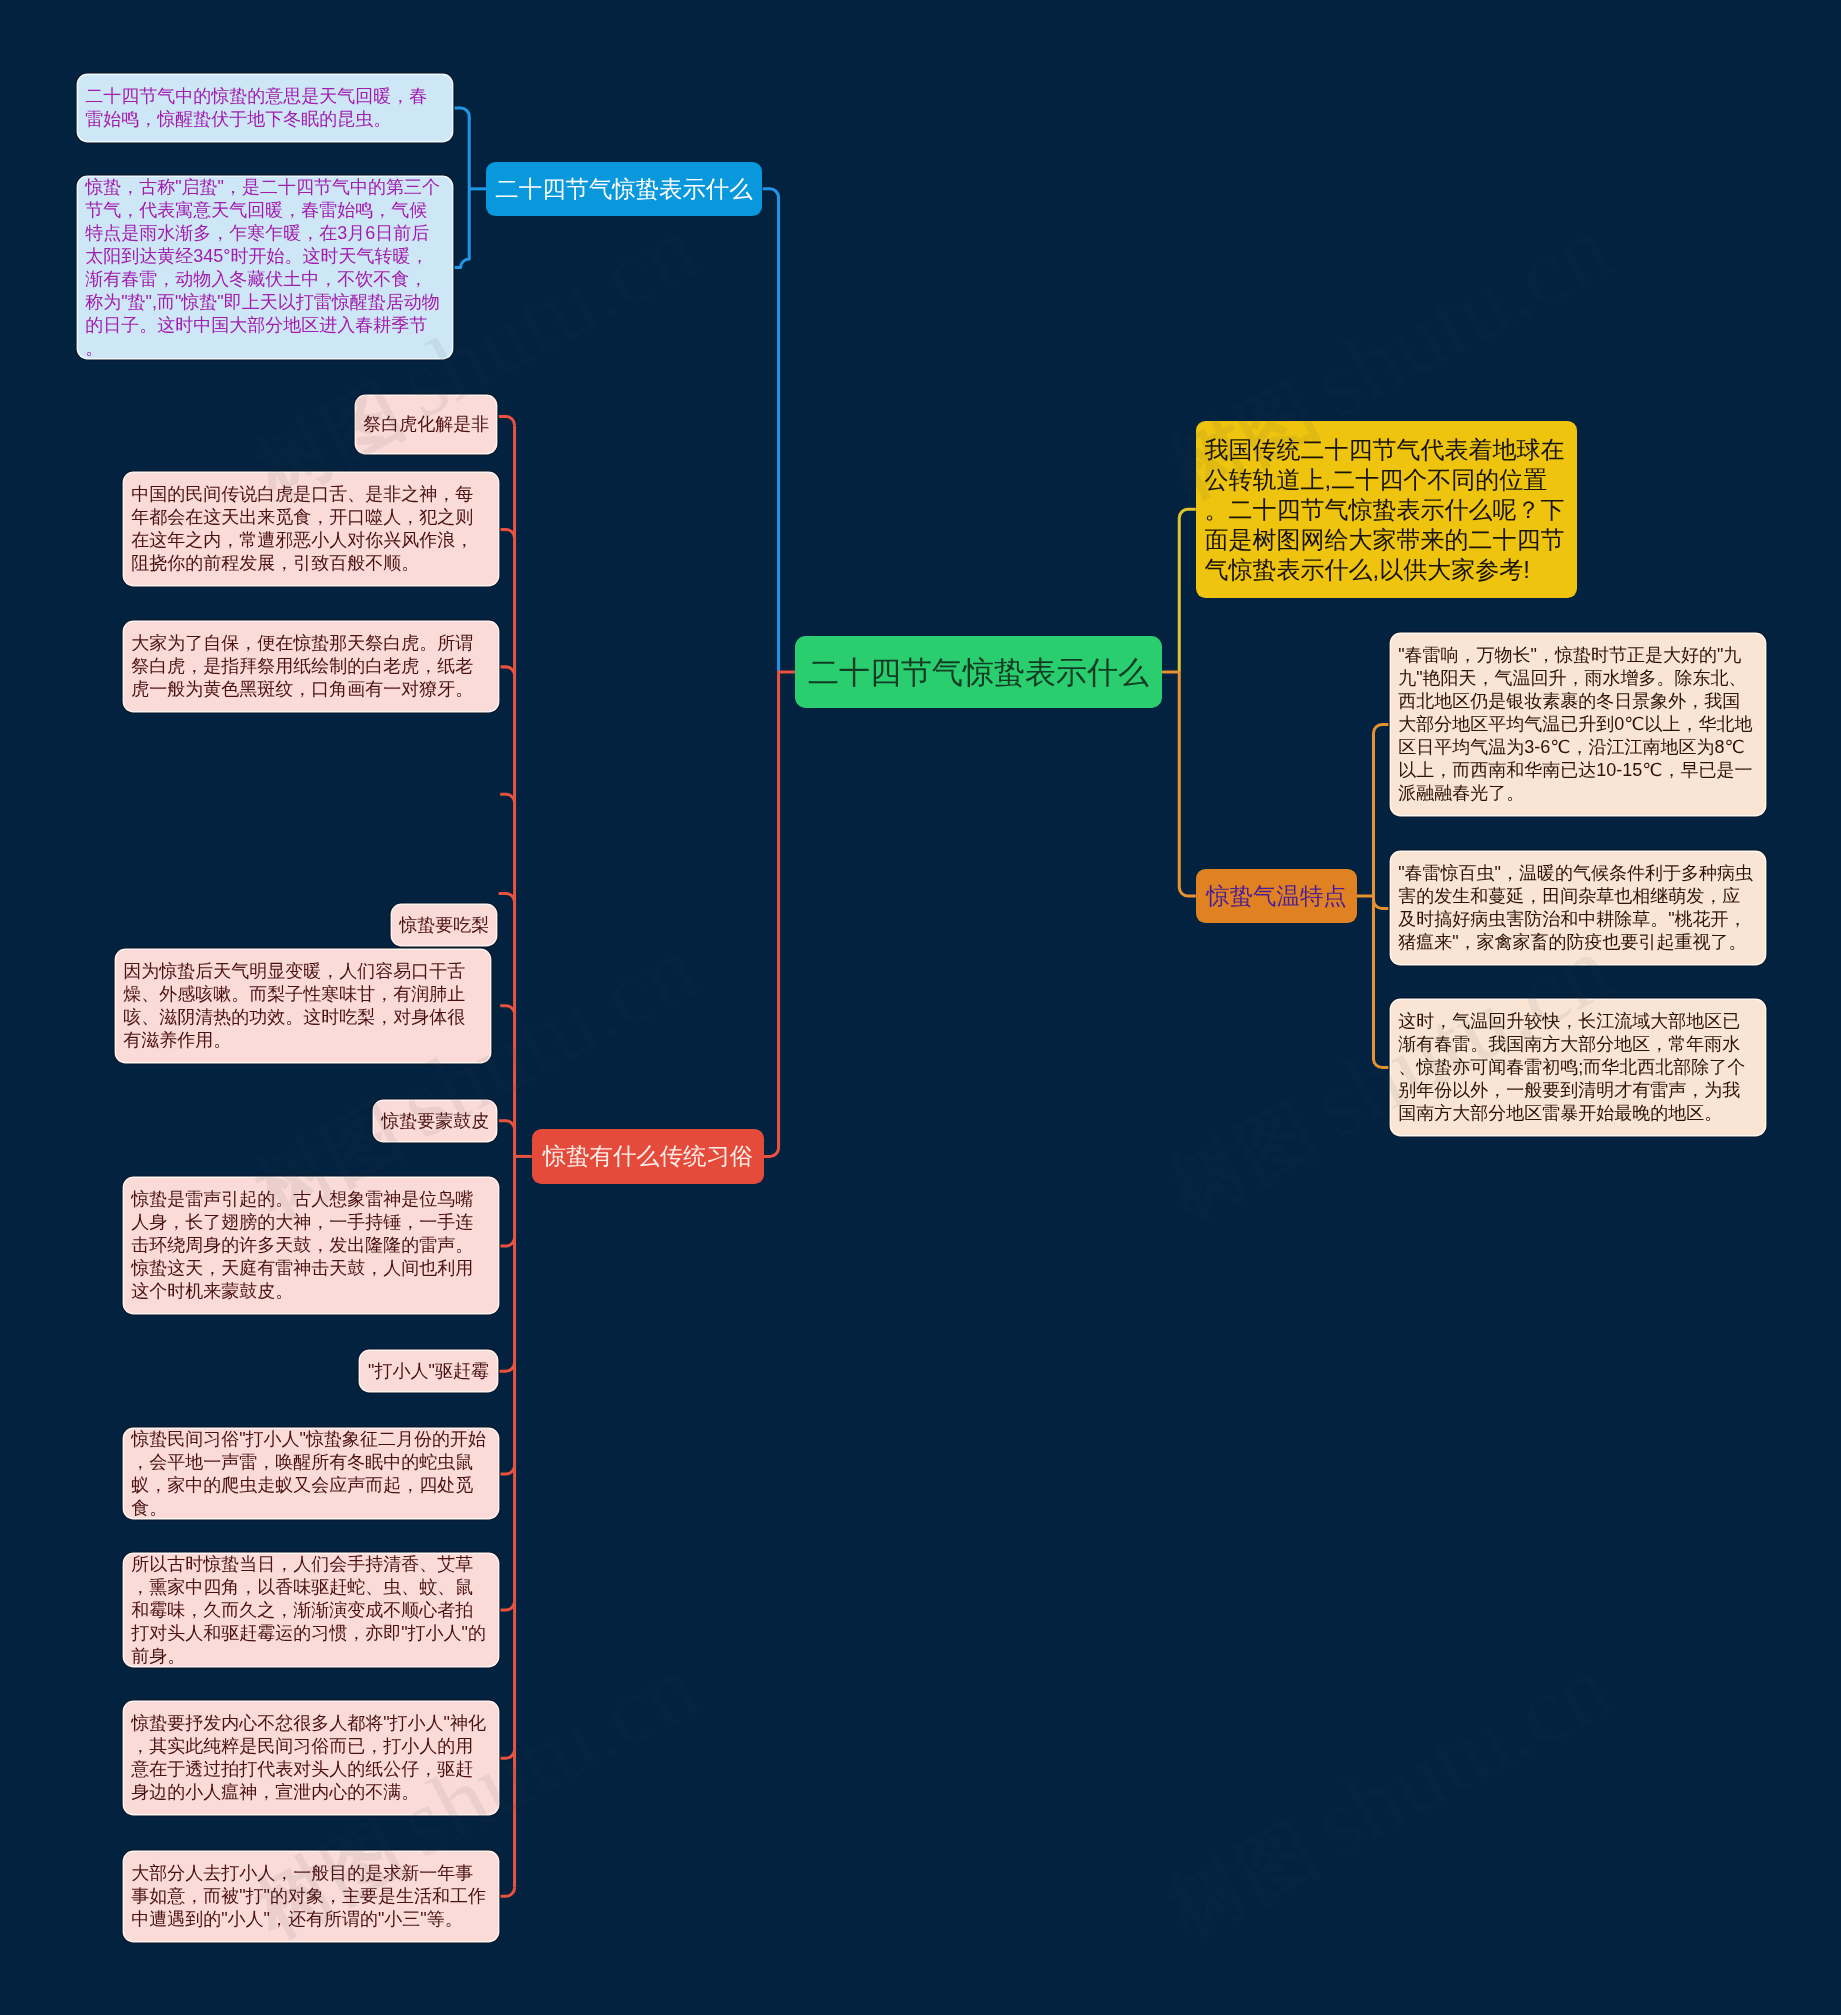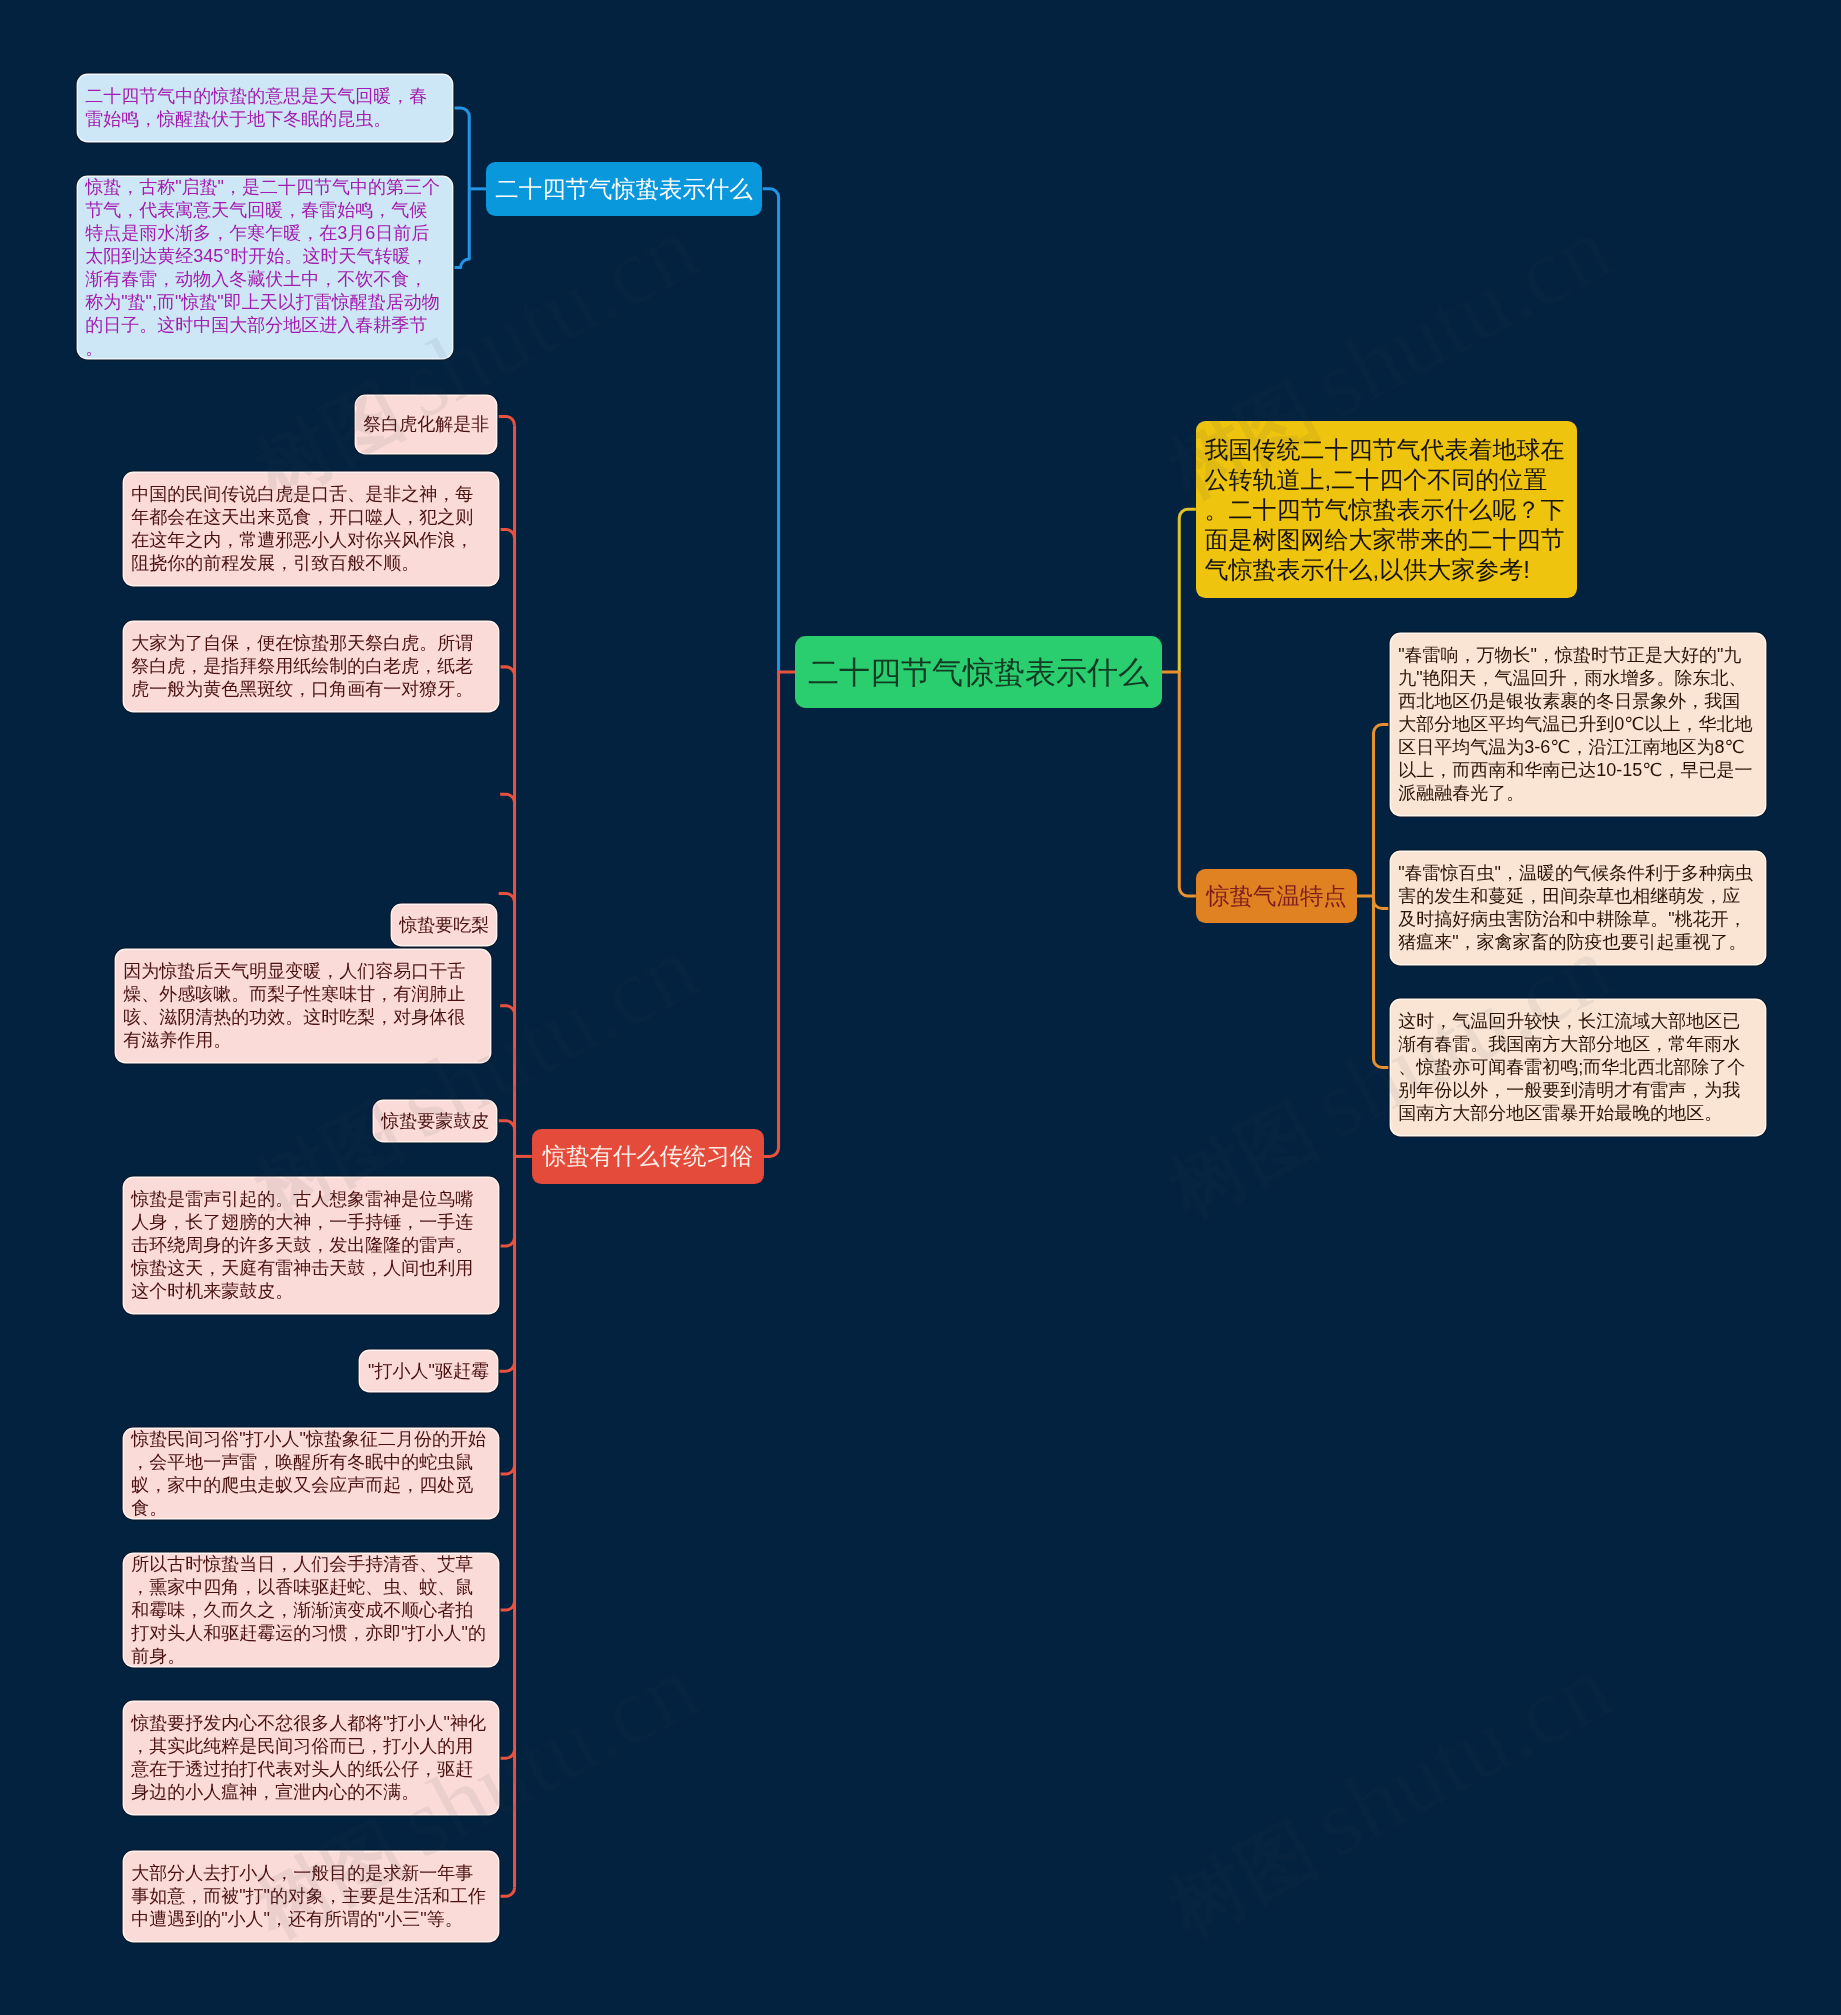--- a/index.html
+++ b/index.html
@@ -20,21 +20,21 @@
   .node>.t{display:block;width:100%;}
   .card{font-size:18px;line-height:23px;padding:10px 7.2px;line-break:anywhere;}
   .lbl{font-size:23.4px;line-height:29px;padding:0 8.6px;white-space:nowrap;
        justify-content:center;text-align:center;}
   .bluecard{background:#CEE7F6;color:#a21caf;
             box-shadow:0 0 0 1.4px #EEF8FD, 0 0 0 2.5px #0A1524;}
   .bluenode{background:#0A98DC;color:#ffffff;}
   .greennode{background:#2ACE6E;color:#123B24;font-size:31px;line-height:37px;padding:0 10px;
              white-space:nowrap;justify-content:center;text-align:center;border-radius:10.8px;}
   .rednode{background:#E54B3A;color:#FDEFEA;}
-  .orangenode{background:#E18222;color:#7f1d1d;}
+  .orangenode{background:#E18222;color:#4c1d95;}
   .yellowcard{background:#EEC40E;color:#17120A;font-size:24px;line-height:30px;
               padding:13px 8.6px;line-break:anywhere;}
   .pinkcard{background:#FADBD8;color:#4A1111;padding:10px 7.2px;
             box-shadow:0 0 0 1.4px #FDF3F1, 0 0 0 2.5px #0A1524;}
   .pinklabel{background:#FADBD8;color:#4A1111;font-size:18px;line-height:23px;
              padding:0 7.2px;white-space:nowrap;justify-content:center;text-align:center;
              box-shadow:0 0 0 1.4px #FDF3F1, 0 0 0 2.5px #0A1524;}
   .peachcard{background:#FAE5D5;color:#2B1206;
              box-shadow:0 0 0 1.4px #FEF7F0, 0 0 0 2.5px #0A1524;}
 </style>

